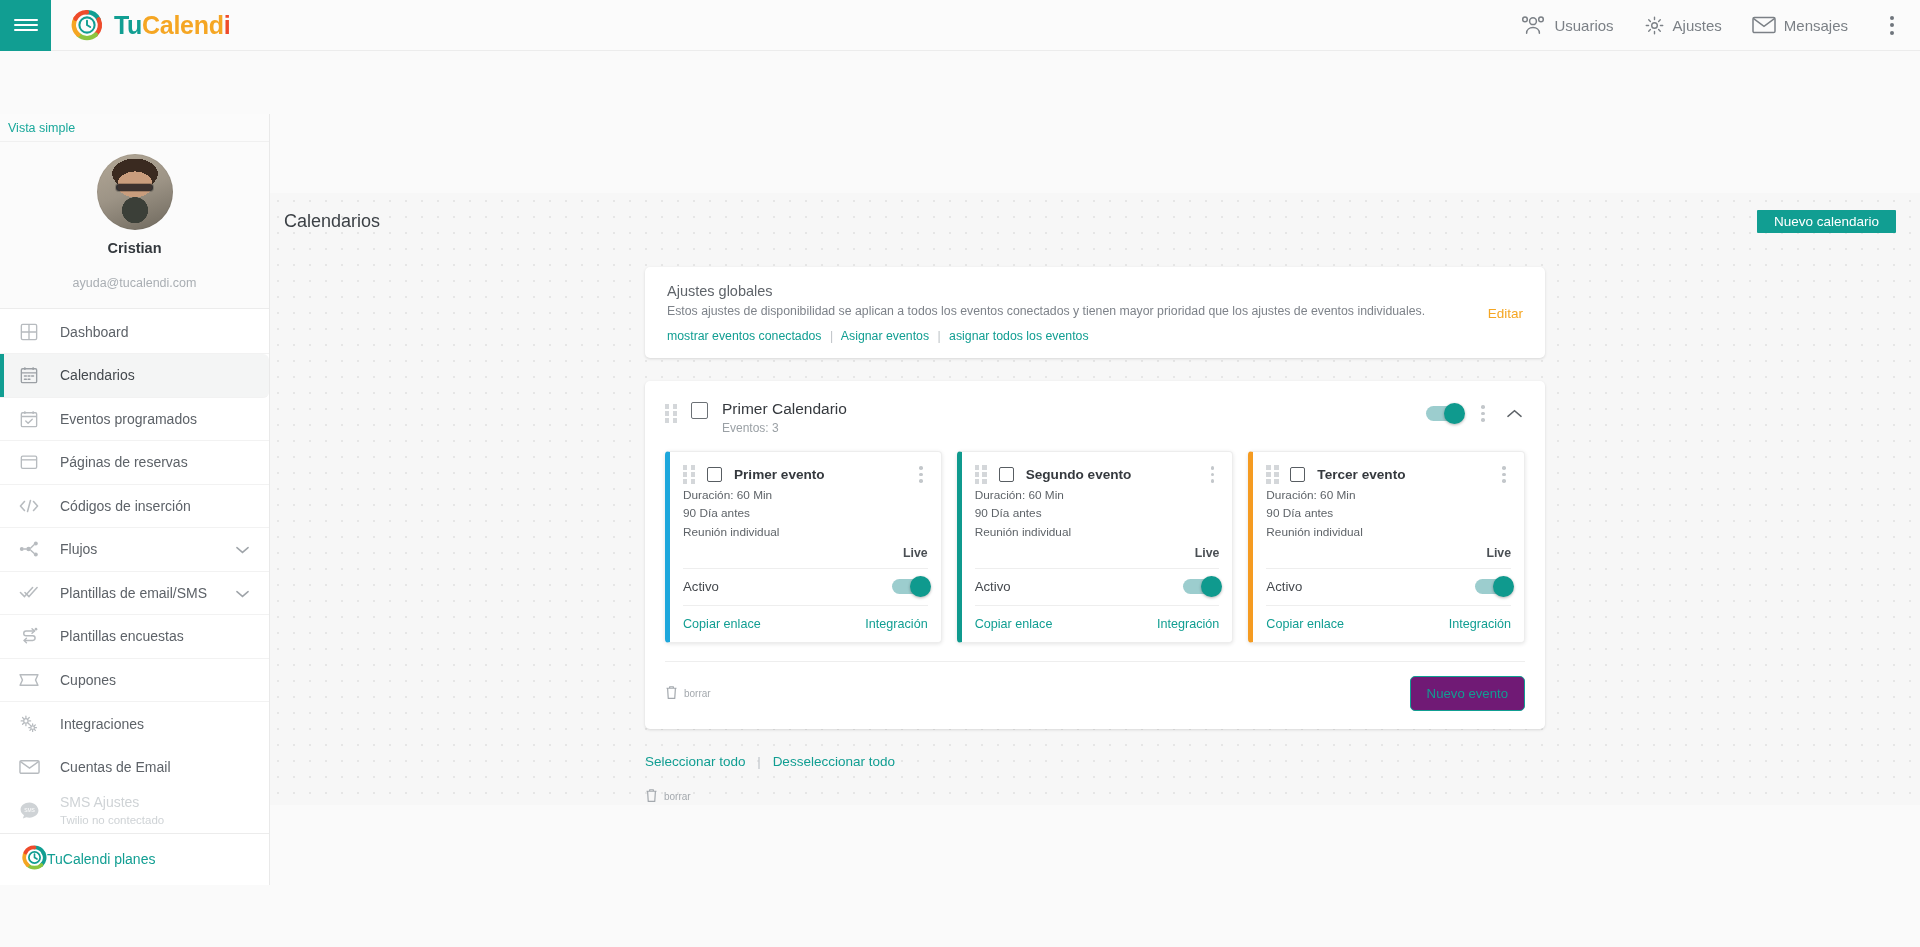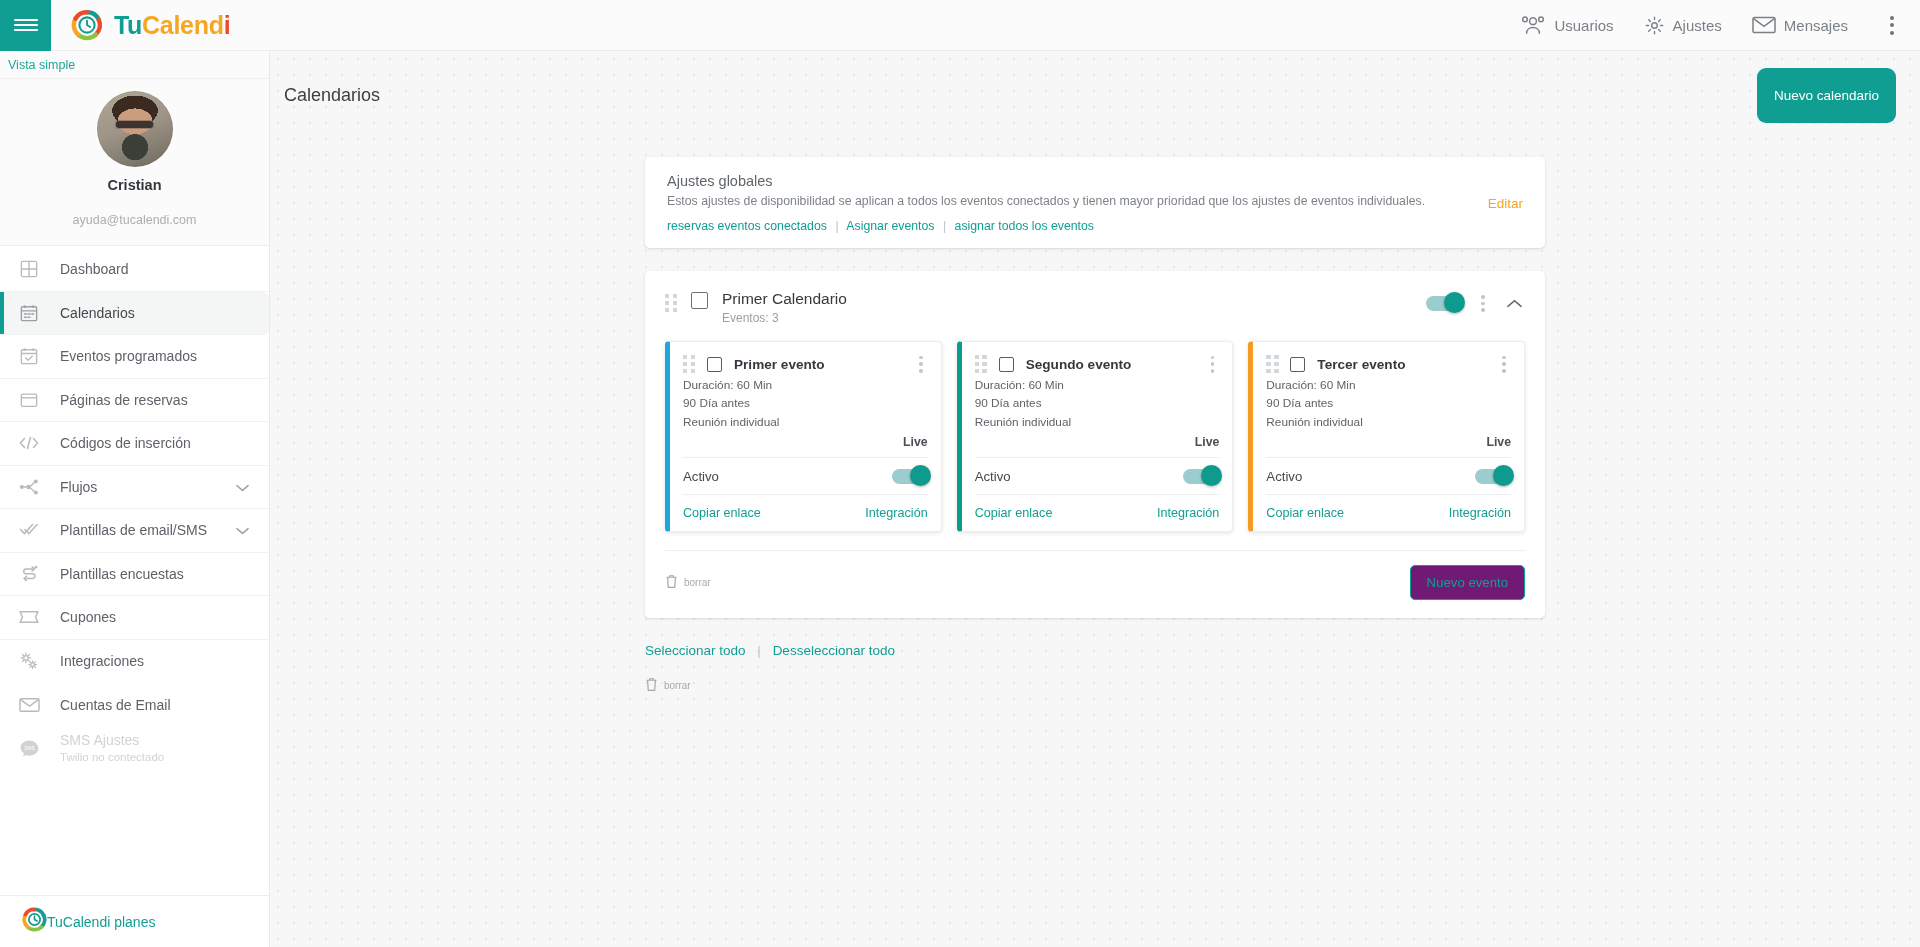--- a/index.html
+++ b/index.html
@@ -48,21 +48,21 @@
     color: #7b8086; font-size: 15px; cursor: pointer;
   }
   .top-item svg { display: block; }
   .kebab-top {
     display: flex; flex-direction: column; gap: 3.5px;
     padding: 6px 8px; cursor: pointer; margin-left: 4px;
   }
   .kebab-top i { width: 4px; height: 4px; border-radius: 50%; background: #6f757c; display:block;}
 
   
-  .shell { flex: 1; display: flex; min-height: 0; }
+  .shell { flex: 1; display: flex; min-height: 0; align-items: center; }
 
   
   .sidebar {
     width: 270px; flex: 0 0 270px;
     background: #ffffff;
     border-right: 1px solid #e9e9e9;
     display: flex; flex-direction: column;
     position: relative;
   }
   .vista-simple {
@@ -136,22 +136,22 @@
     overflow-y: auto;
   }
   .page-head {
     display: flex; align-items: center;
     padding: 17px 24px 0 14px;
   }
   .page-title { font-size: 18px; color: #3c4146; font-weight: 400; }
   .btn-primary {
     margin-left: auto;
     background: #119e92; color: #fff;
-    border: none; border-radius: 9px;
-    font-size: 13.5px; padding: 20px 17px;
+    border: none; border-radius: 1px;
+    font-size: 13.5px; padding: 4px 17px;
     cursor: pointer; font-family: inherit;
   }
 
   .center-col { width: 900px; margin: 34px auto 0; }
 
   .card {
     background: #fff; border-radius: 5px;
     box-shadow: 0 1px 3px rgba(0,0,0,.13);
   }
 
@@ -489,21 +489,21 @@
       <div class="page-title">Calendarios</div>
       <button class="btn-primary">Nuevo calendario</button>
     </div>
 
     <div class="center-col">
 
       <div class="card globals">
         <div class="globals-title">Ajustes globales</div>
         <div class="globals-desc">Estos ajustes de disponibilidad se aplican a todos los eventos conectados y tienen mayor prioridad que los ajustes de eventos individuales.</div>
         <div class="globals-links">
-          <a>reservas eventos conectados</a>
+          <a>mostrar eventos conectados</a>
           <span class="sep">|</span>
           <a>Asignar eventos</a>
           <span class="sep">|</span>
           <a>asignar todos los eventos</a>
         </div>
         <div class="edit-link">Editar</div>
       </div>
 
       <div class="card calcard">
         <div class="calcard-head">

